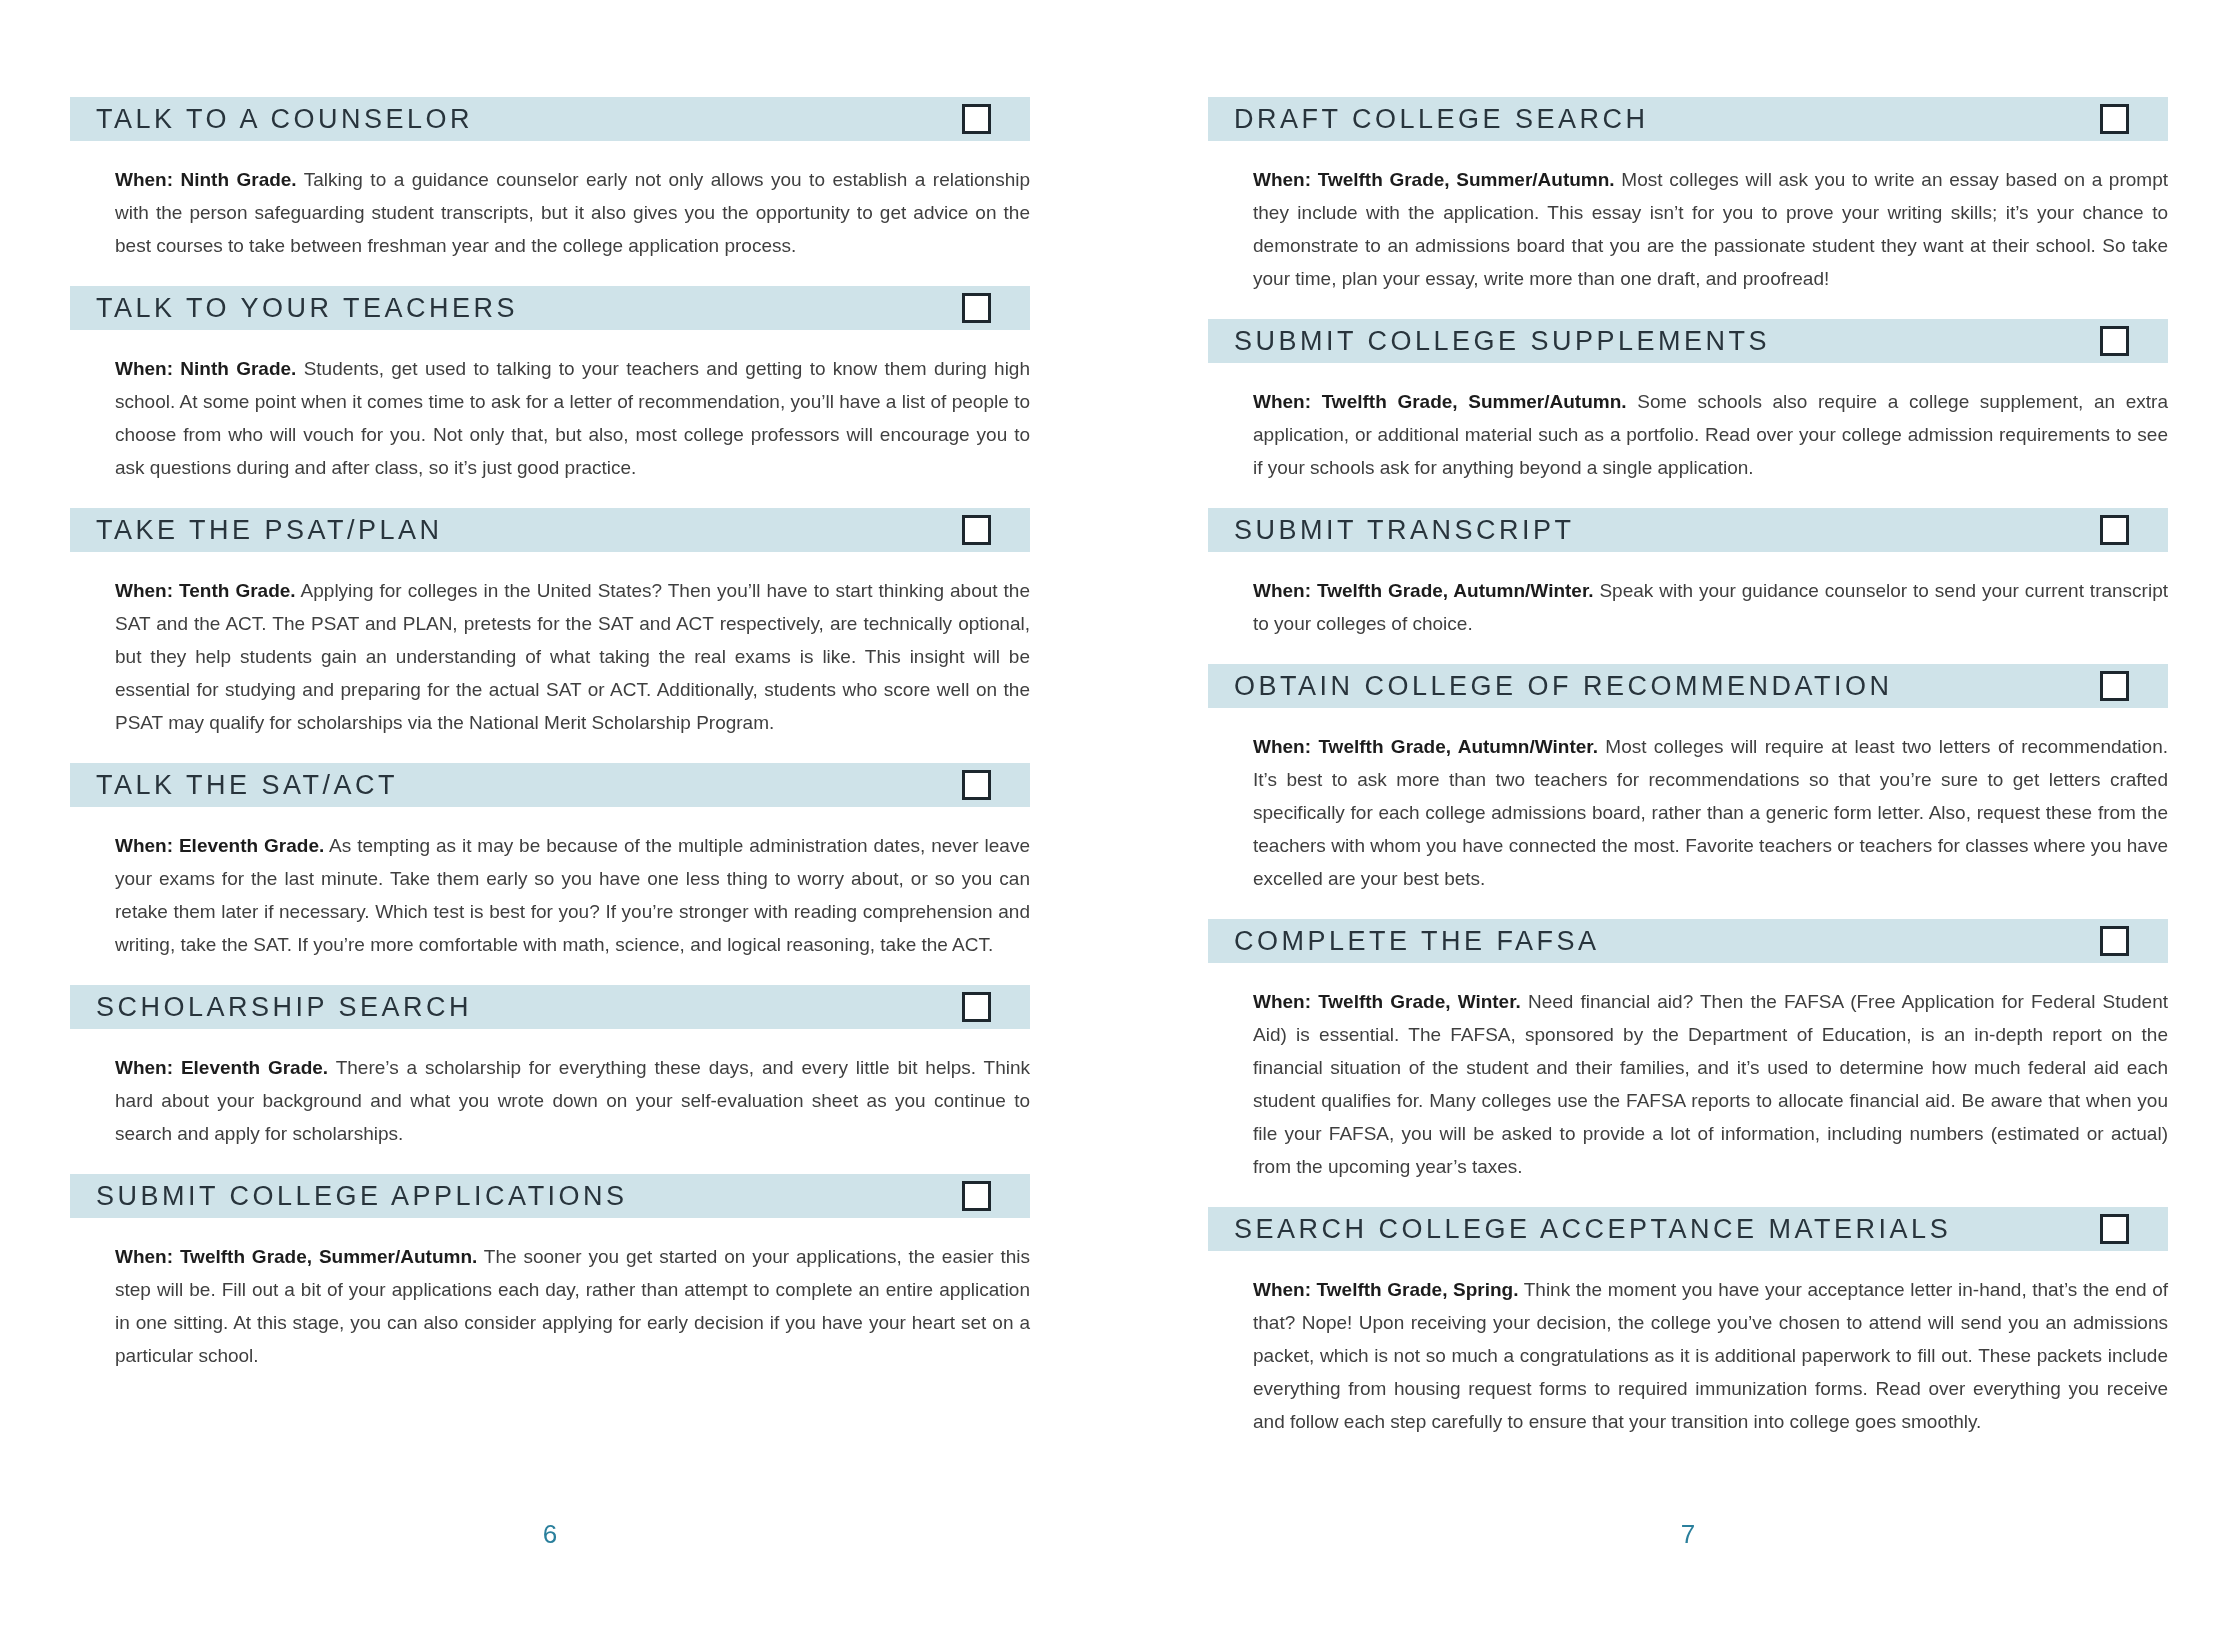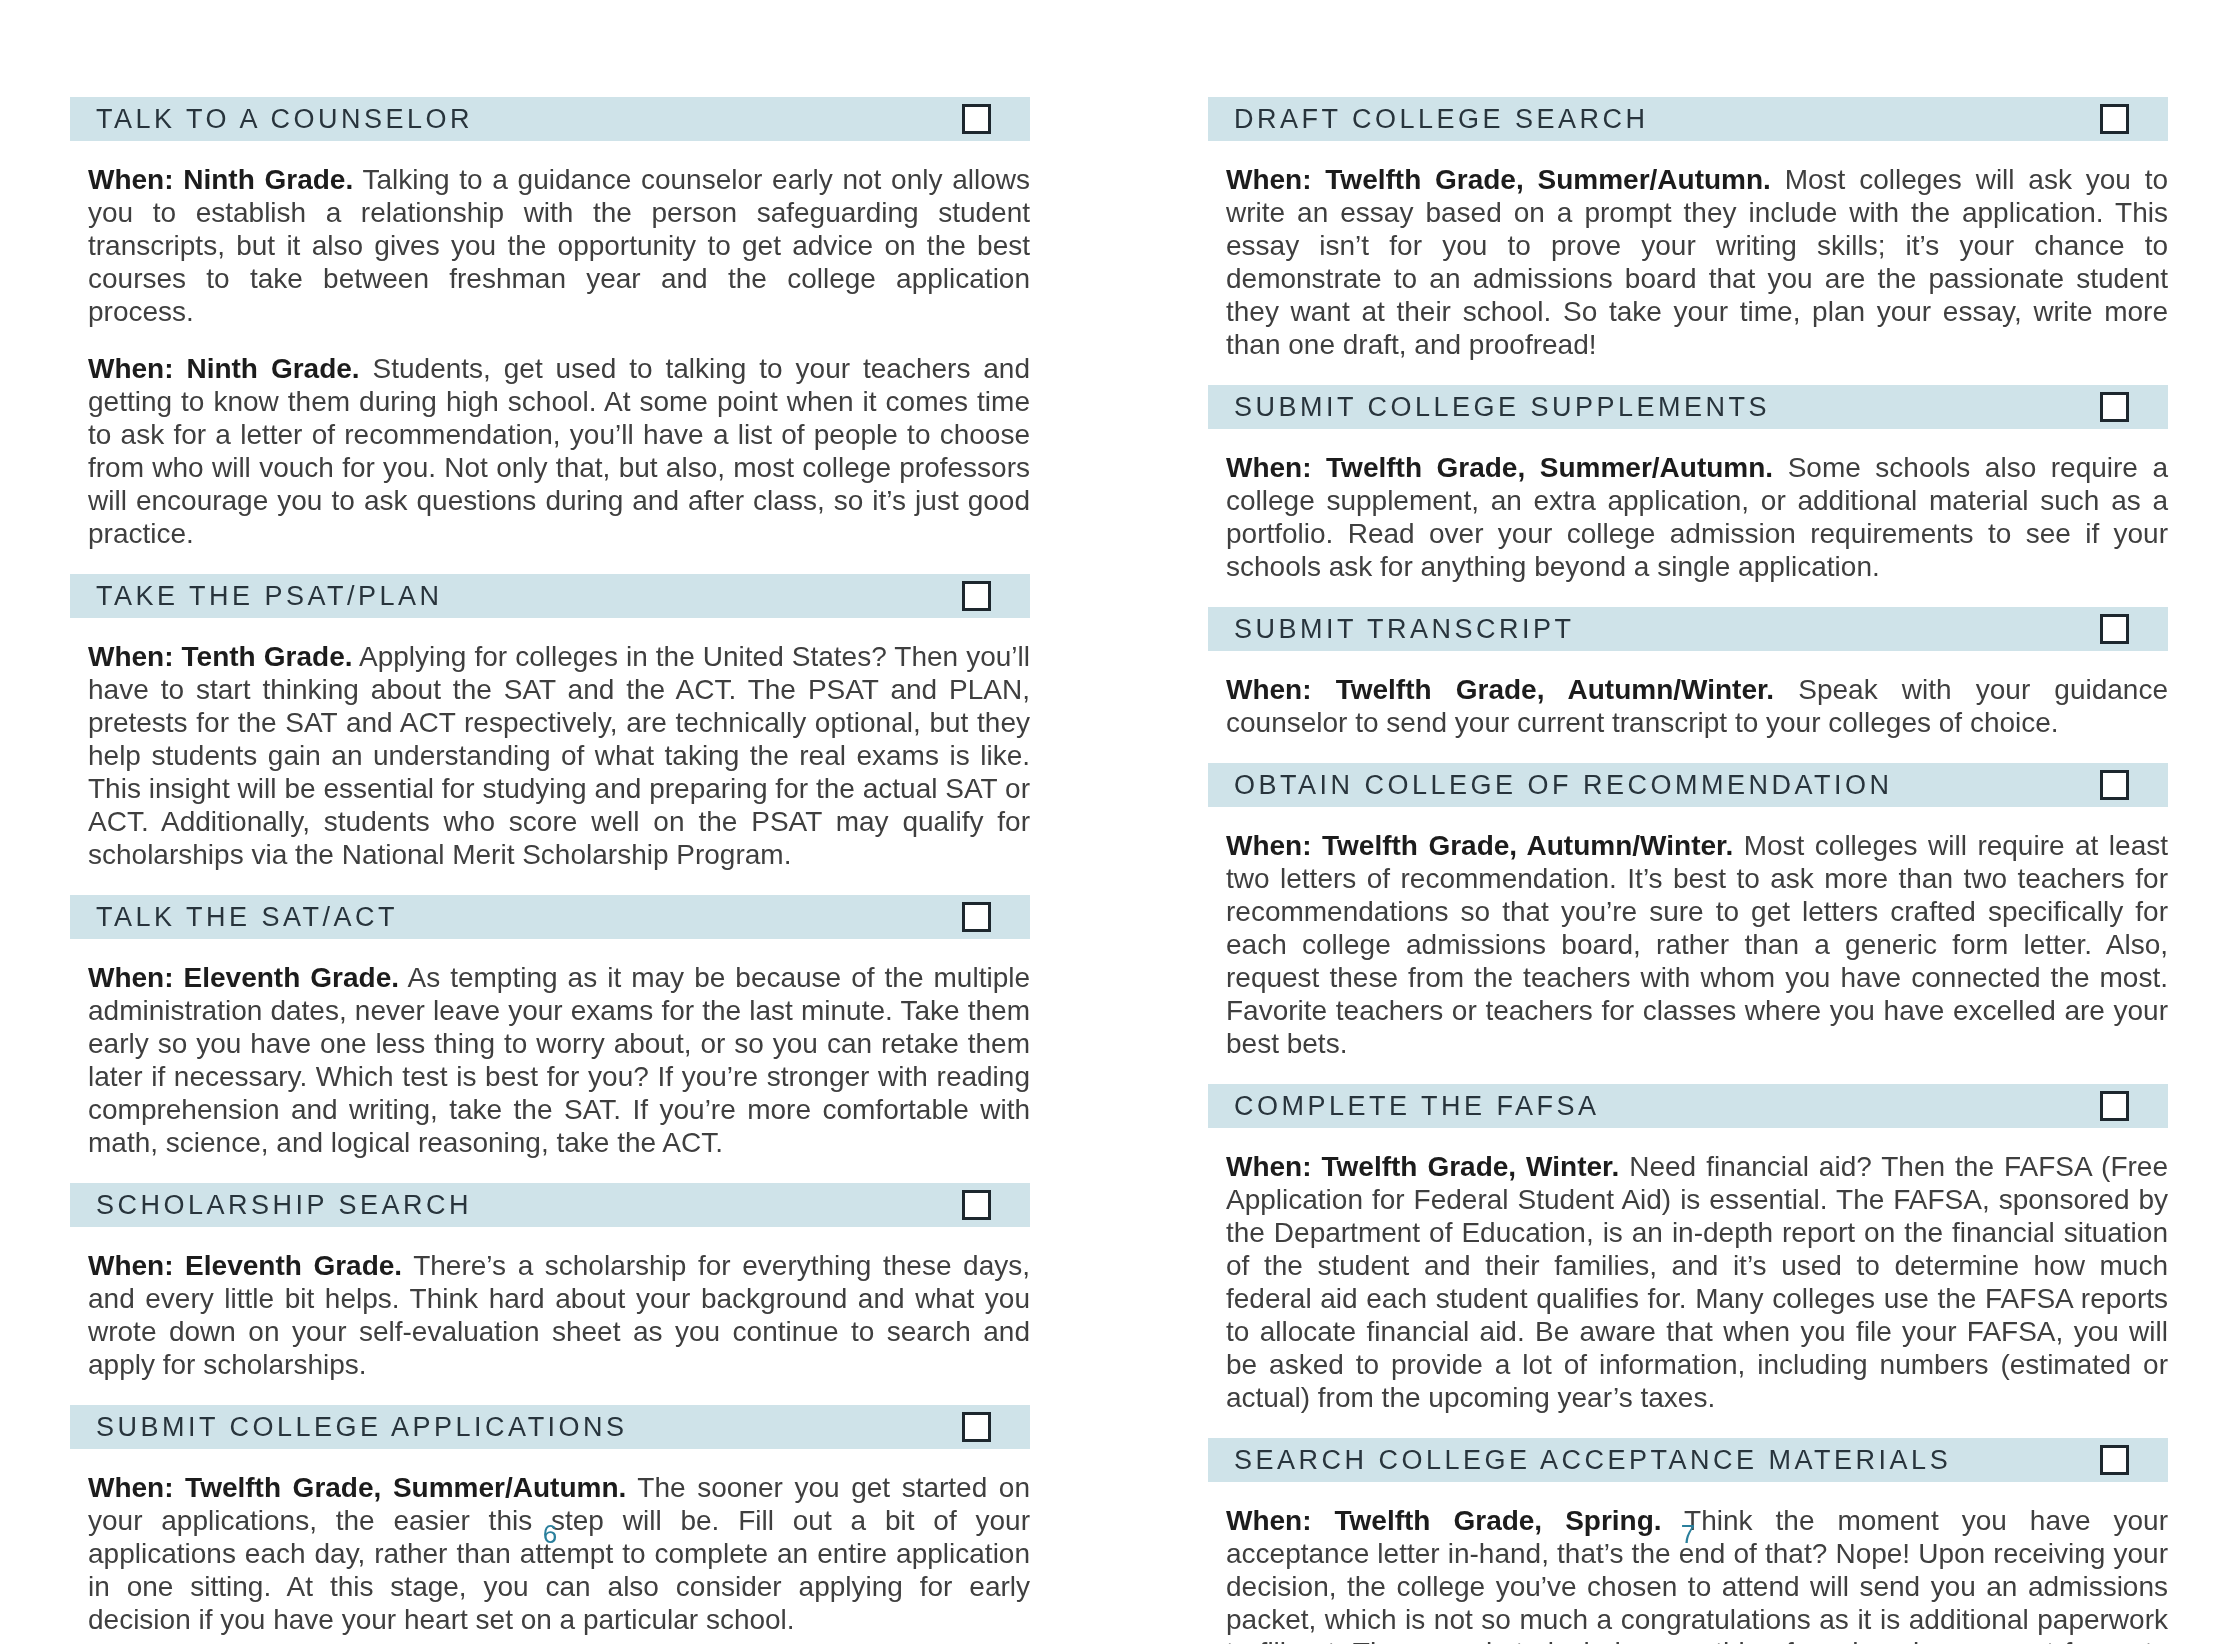--- a/index.html
+++ b/index.html
@@ -35,22 +35,22 @@
     white-space:nowrap;
   }
   .checkbox{
     width:29.5px;height:29.5px;
     background:#ffffff;
     border:3.5px solid var(--checkbox-border);
     flex-shrink:0;
     cursor:pointer;
   }
   .body-text{
-    margin:22px 0 24px 18px;
-    font-size:28px;
+    margin:22px 0 24px 45px;
+    font-size:19px;
     line-height:33px;
     color:var(--body-text);
     text-align:justify;
   }
   .body-text strong{
     color:var(--bold-text);
     font-weight:700;
   }
   .pagenum{
     position:absolute;
@@ -70,20 +70,24 @@
 
   <div class="section">
     <div class="bar">
       <span class="bar-title">TALK TO A COUNSELOR</span>
       <span class="checkbox"></span>
     </div>
     <p class="body-text"><strong>When: Ninth Grade.</strong> <span>Talking to a guidance counselor early not only allows you to establish a relationship with the person safeguarding student transcripts, but it also gives you the opportunity to get advice on the best courses to take between freshman year and the college application process.</span></p>
   </div>
 
   <div class="section">
+    <div class="bar">
+      <span class="bar-title">TALK TO YOUR TEACHERS</span>
+      <span class="checkbox"></span>
+    </div>
     <p class="body-text"><strong>When: Ninth Grade.</strong> <span>Students, get used to talking to your teachers and getting to know them during high school. At some point when it comes time to ask for a letter of recommendation, you’ll have a list of people to choose from who will vouch for you. Not only that, but also, most college professors will encourage you to ask questions during and after class, so it’s just good practice.</span></p>
   </div>
 
   <div class="section">
     <div class="bar">
       <span class="bar-title">TAKE THE PSAT/PLAN</span>
       <span class="checkbox"></span>
     </div>
     <p class="body-text"><strong>When: Tenth Grade.</strong> <span>Applying for colleges in the United States? Then you’ll have to start thinking about the SAT and the ACT. The PSAT and PLAN, pretests for the SAT and ACT respectively, are technically optional, but they help students gain an understanding of what taking the real exams is like. This insight will be essential for studying and preparing for the actual SAT or ACT. Additionally, students who score well on the PSAT may qualify for scholarships via the National Merit Scholarship Program.</span></p>
   </div>

